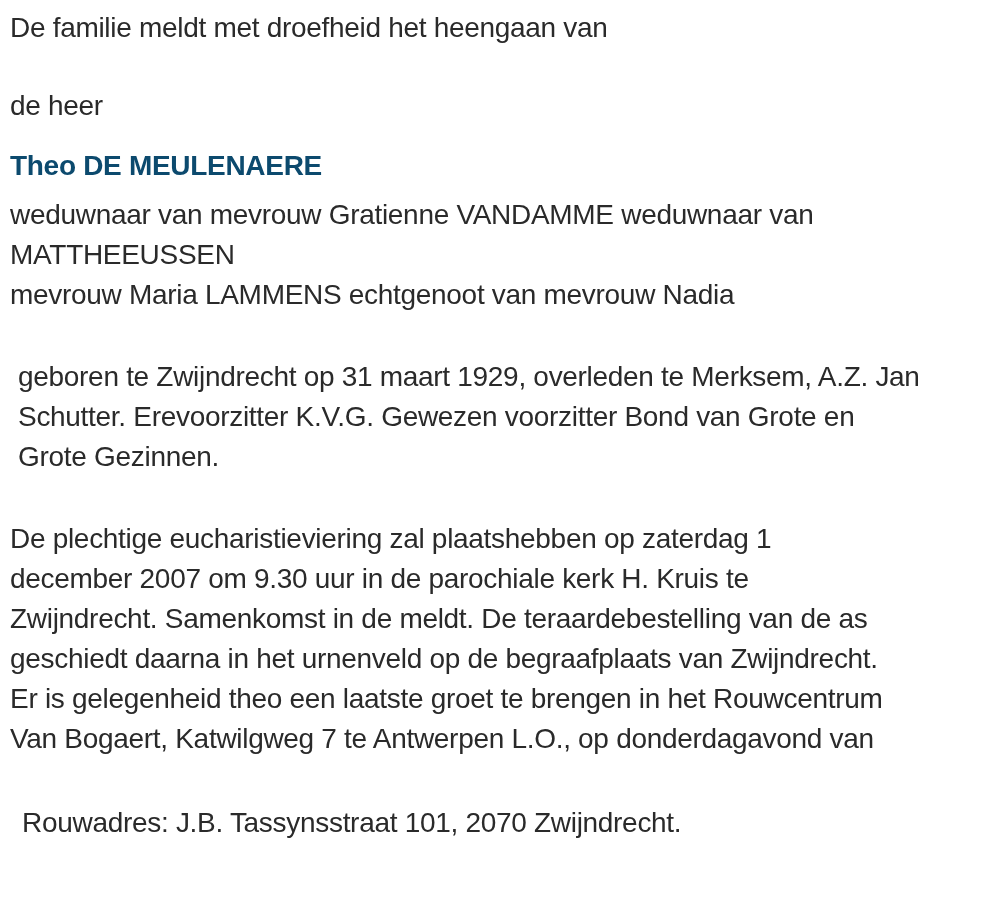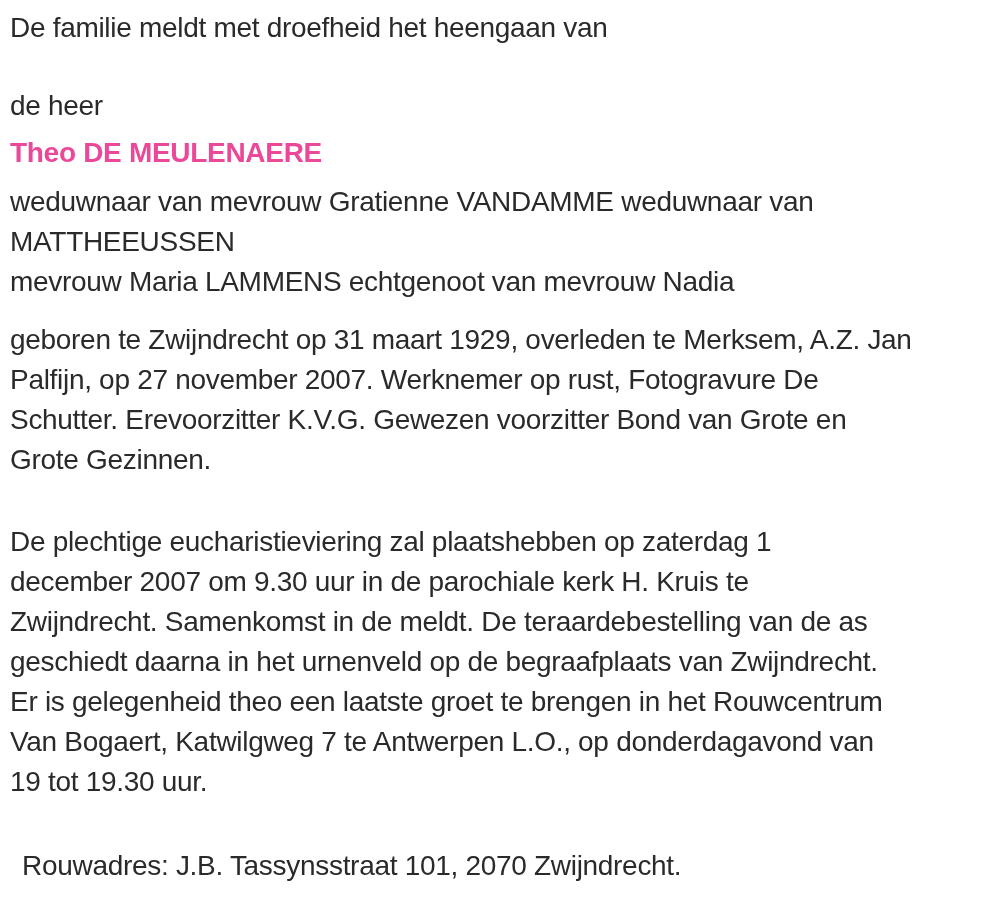--- a/index.html
+++ b/index.html
@@ -18,24 +18,24 @@
     padding: 8px 10px 0 10px;
     color: #2a2a2a;
     font-family: "Liberation Sans", "DejaVu Sans", sans-serif;
     font-size: 28px;
     line-height: 40px;
     letter-spacing: -0.3px;
   }
   .para { margin: 0; }
   .line { white-space: nowrap; }
   .p-intro      { margin-bottom: 38px; }
-  .p-salutation { margin-bottom: 7px; }
-  .p-name       { margin-bottom: 9px; font-weight: 700; color: #ec4899; }
-  .p-relations  { margin-bottom: 18px; }
-  .p-life       { margin-bottom: 42px; }
+  .p-salutation { margin-bottom: 20px; }
+  .p-name       { margin-bottom: 9px; font-weight: 700; color: #0c4a6e; }
+  .p-relations  { margin-bottom: 42px; }
+  .p-life       { margin-bottom: 42px; margin-left: 8px; }
   .p-ceremony   { margin-bottom: 44px; }
   .p-address    { margin-bottom: 0; margin-left: 12px; }
 </style>
 </head>
 <body>
 
 <div class="doc">
 
   <div class="para p-intro">
     <div class="line">De familie meldt met droefheid het heengaan van</div>
@@ -50,32 +50,30 @@
   </div>
 
   <div class="para p-relations">
     <div class="line">weduwnaar van mevrouw Gratienne VANDAMME weduwnaar van</div>
     <div class="line">MATTHEEUSSEN</div>
     <div class="line">mevrouw Maria LAMMENS echtgenoot van mevrouw Nadia</div>
   </div>
 
   <div class="para p-life">
     <div class="line">geboren te Zwijndrecht op 31 maart 1929, overleden te Merksem, A.Z. Jan</div>
-    <div class="line">Palfijn, op 27 november 2007. Werknemer op rust, Fotogravure De</div>
     <div class="line">Schutter. Erevoorzitter K.V.G. Gewezen voorzitter Bond van Grote en</div>
     <div class="line">Grote Gezinnen.</div>
   </div>
 
   <div class="para p-ceremony">
     <div class="line">De plechtige eucharistieviering zal plaatshebben op zaterdag 1</div>
     <div class="line">december 2007 om 9.30 uur in de parochiale kerk H. Kruis te</div>
     <div class="line">Zwijndrecht. Samenkomst in de meldt. De teraardebestelling van de as</div>
     <div class="line">geschiedt daarna in het urnenveld op de begraafplaats van Zwijndrecht.</div>
     <div class="line">Er is gelegenheid theo een laatste groet te brengen in het Rouwcentrum</div>
     <div class="line">Van Bogaert, Katwilgweg 7 te Antwerpen L.O., op donderdagavond van</div>
-    <div class="line">19 tot 19.30 uur.</div>
   </div>
 
   <div class="para p-address">
     <div class="line">Rouwadres: J.B. Tassynsstraat 101, 2070 Zwijndrecht.</div>
   </div>
 
 </div>
 
 </body></html>

